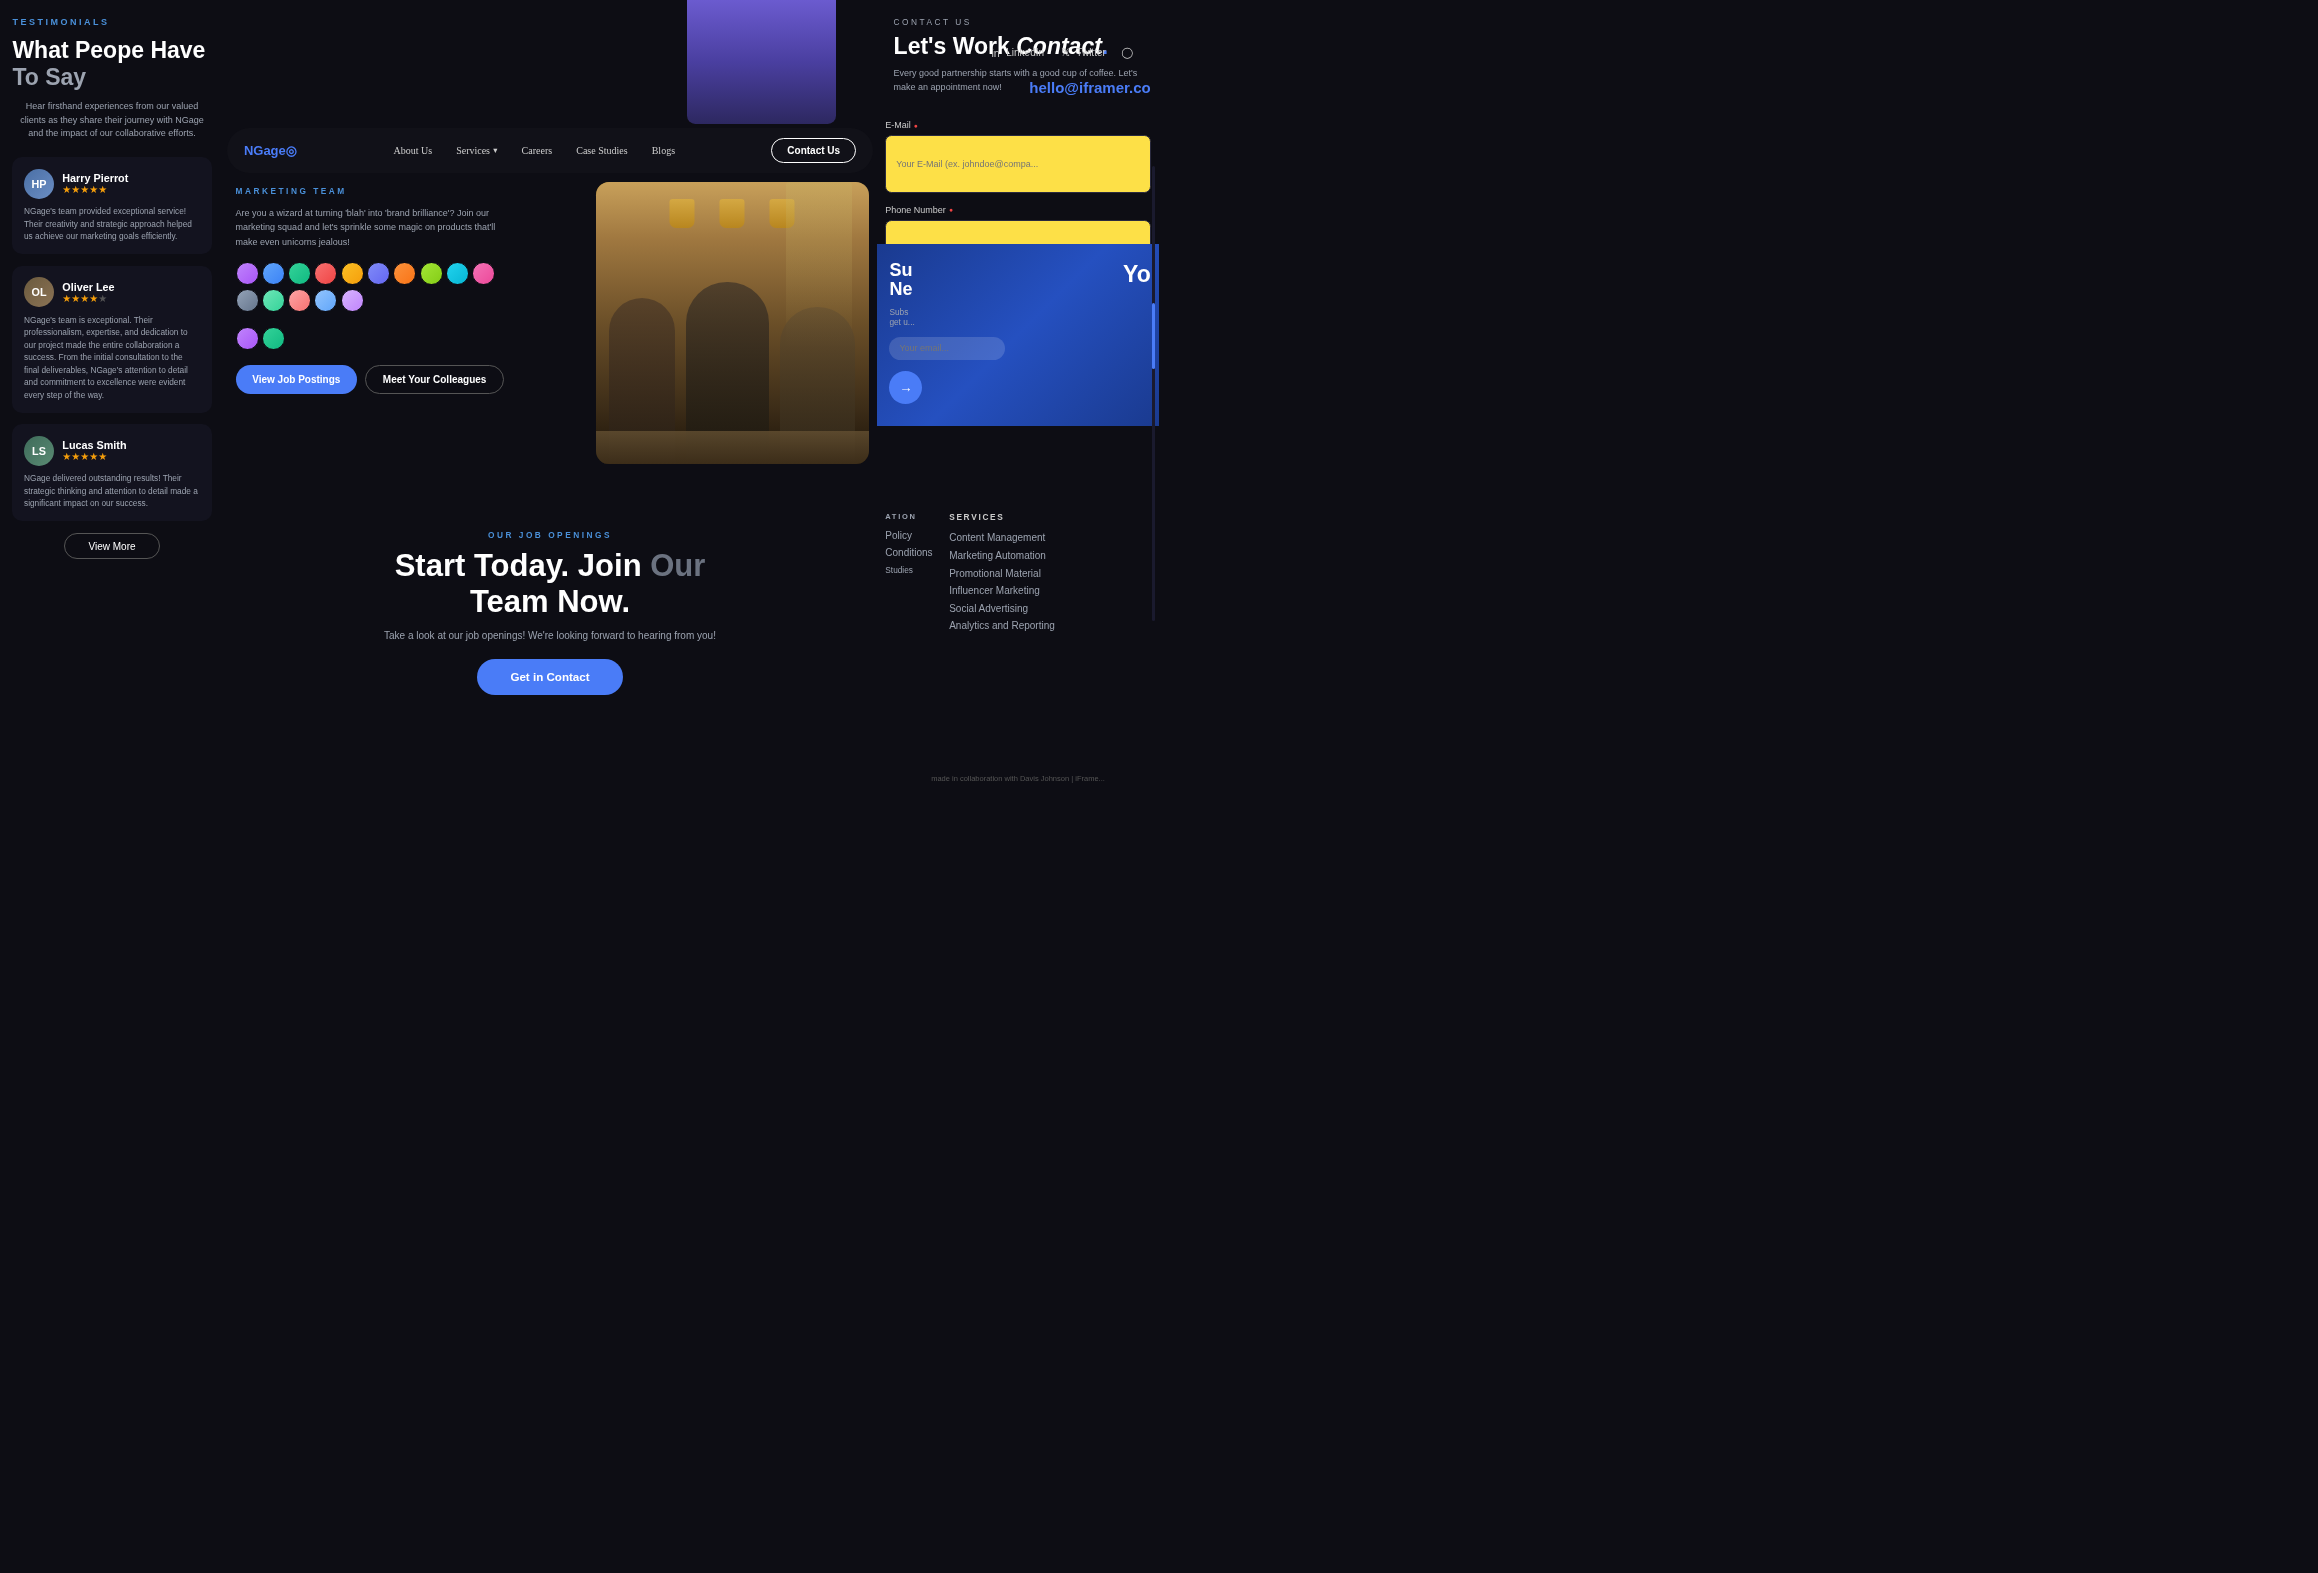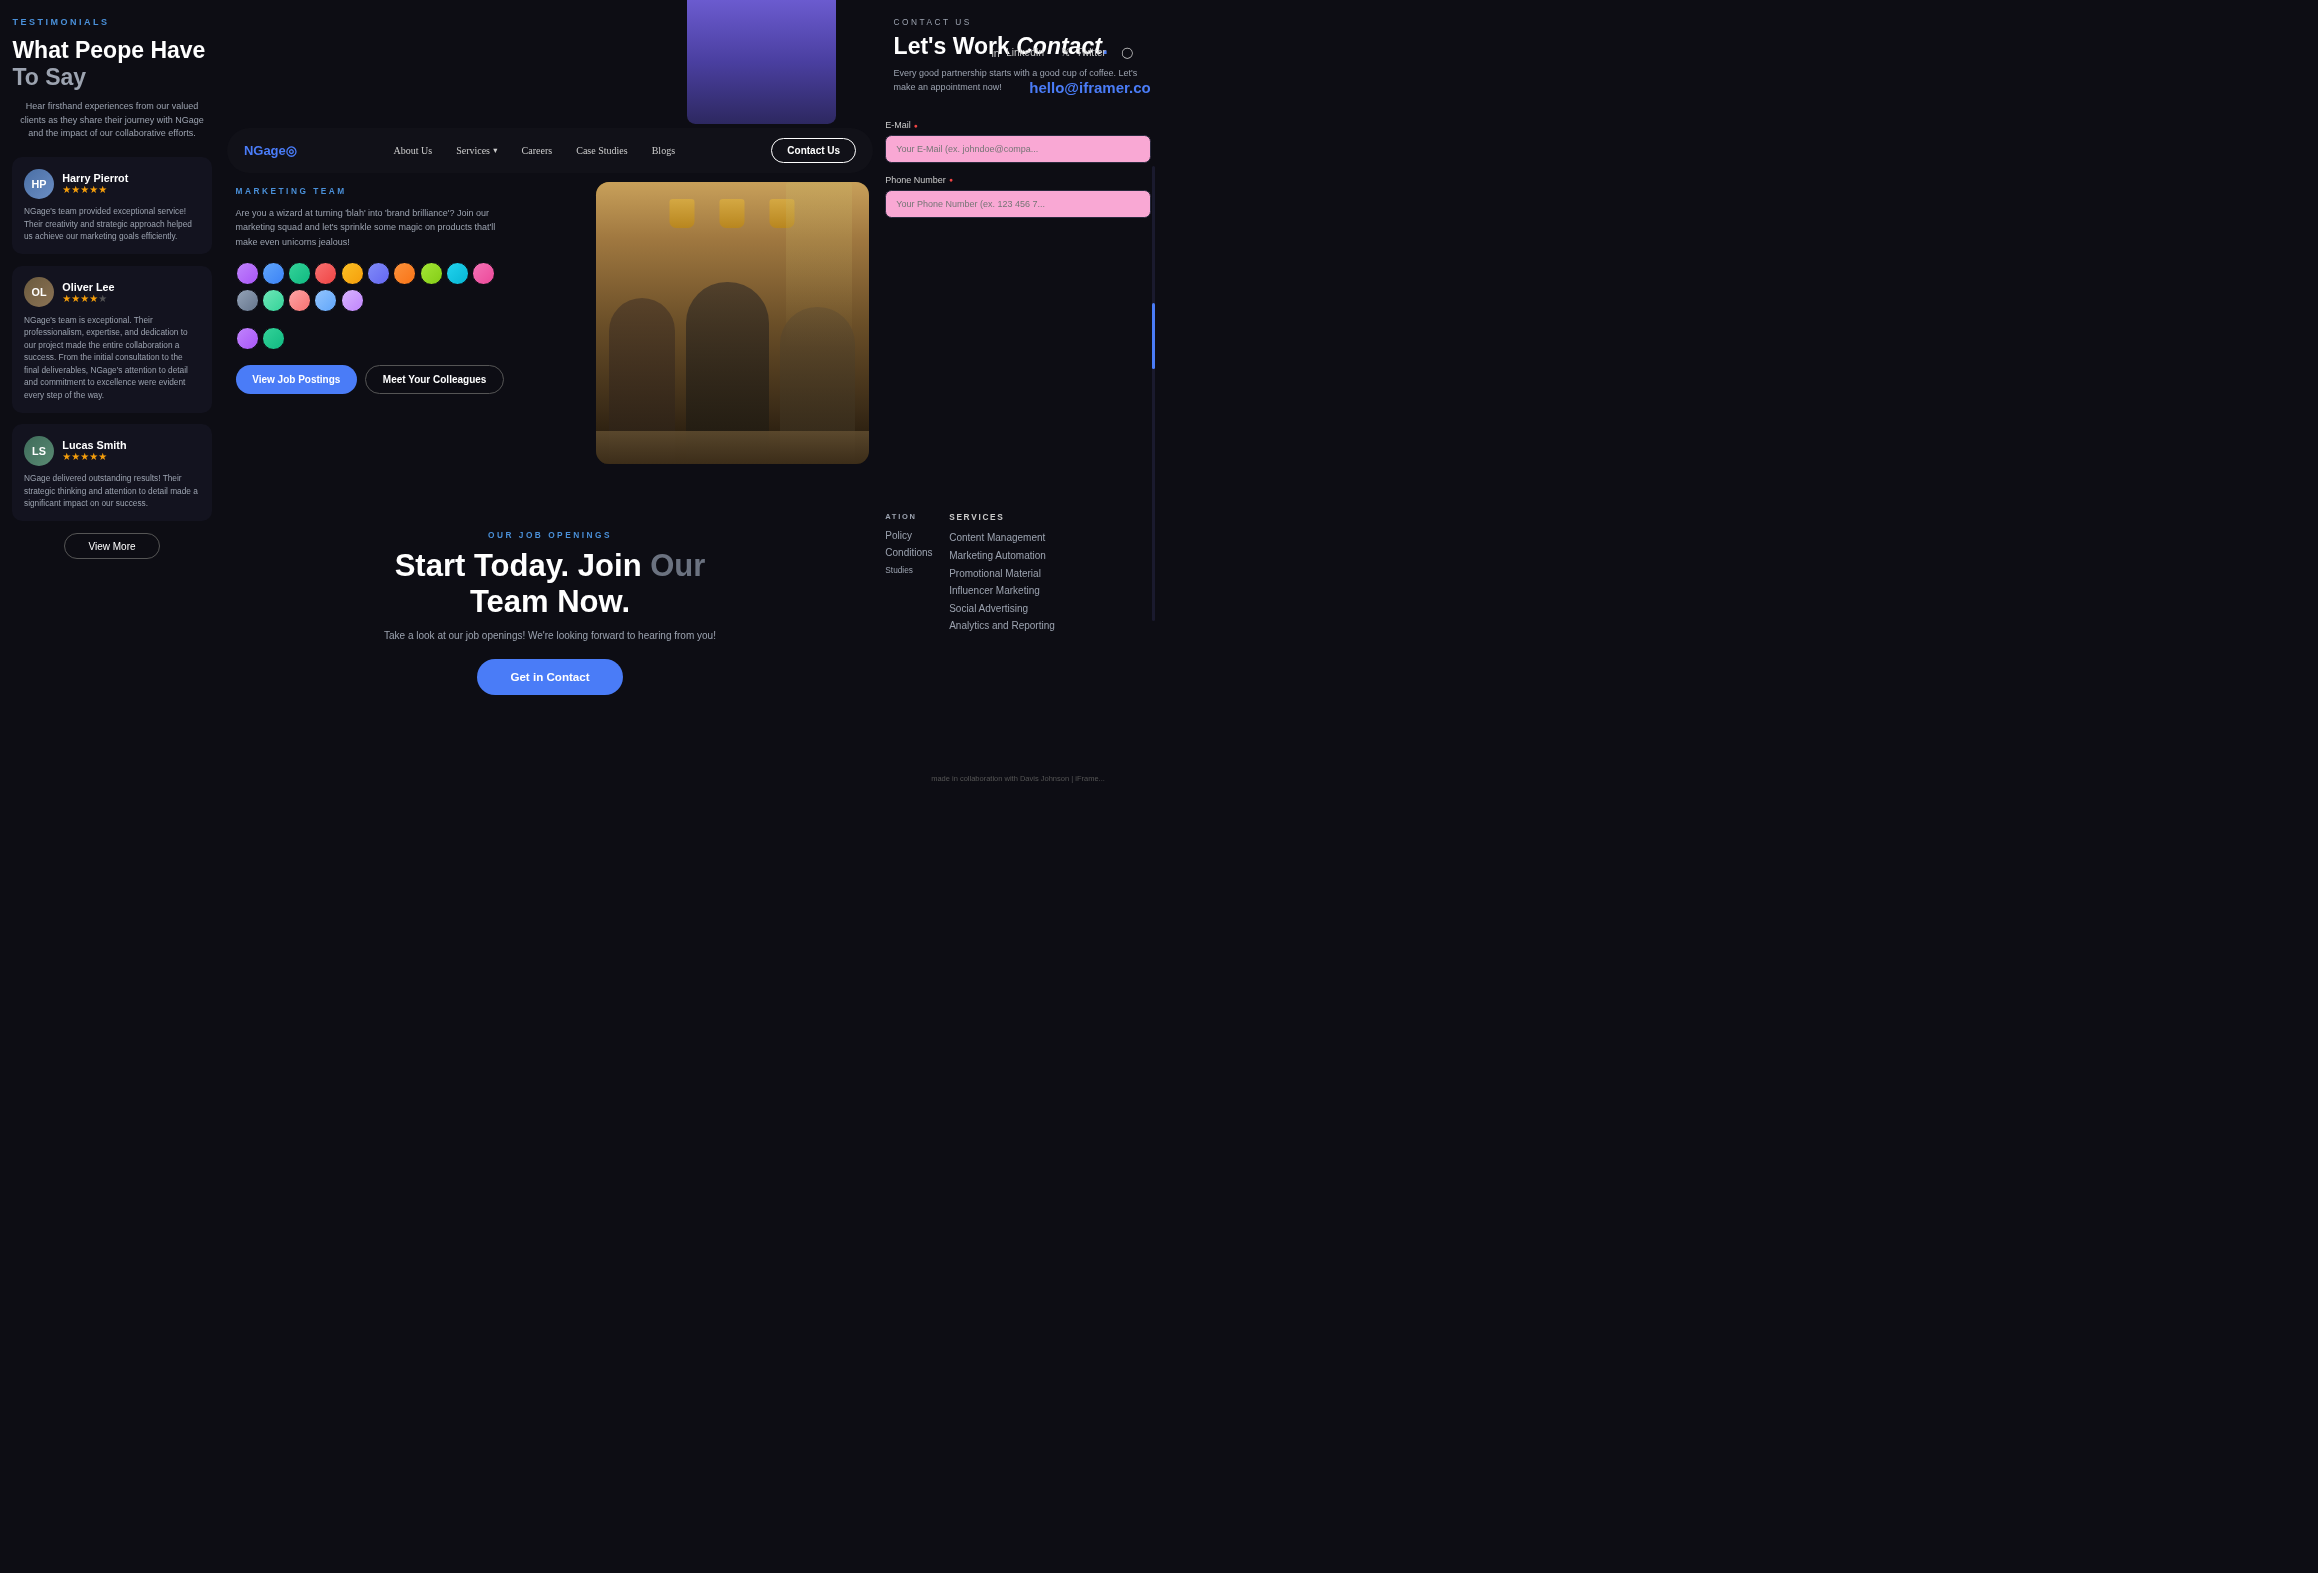--- a/index.html
+++ b/index.html
@@ -482,24 +482,24 @@
       gap: 3.3px;
     }
 
     .required-dot {
       color: #ef4444;
       font-size: 6.6px;
     }
 
     .form-input {
       width: 100%;
-      background: #f9a8d4;
+      background: #fde047;
       border: 0.8px solid #2a2a3e;
       color: #666;
-      padding: 8px 10px;
+      padding: 23px 10px;
       border-radius: 6.6px;
       font-size: 9px;
       margin-bottom: 11.6px;
     }
 
     
     .blue-banner {
       position: absolute;
       top: 244px;
       left: 0;
@@ -735,20 +735,32 @@
     </div>
     <input class="form-input" type="text" readonly="" placeholder="Your E-Mail (ex. johndoe@compa..." style="">
     
     <div class="form-label">
       <span>Phone Number</span>
       <span class="required-dot">●</span>
     </div>
     <input class="form-input" type="text" readonly="" placeholder="Your Phone Number (ex. 123 456 7..." style="">
   </div>
 
+  <div class="blue-banner">
+
+    <div style="padding:16.6px 12.4px;">
+      <div style="font-size:18px;font-weight:900;color:#fff;line-height:1.1;margin-bottom:6.6px;">Su<br>Ne</div>
+      <div style="font-size:8.3px;color:#9ca3b0;margin-bottom:10px;">Subs<br>get u...</div>
+      <div style="font-size:23px;font-weight:900;color:#fff;position:absolute;right:8.3px;top:16.6px;">Yo</div>
+      <input style="background: rgba(255, 255, 255, 0.15); border: none; border-radius: 16.6px; padding: 6.6px 10px; color: rgb(255, 255, 255); font-size: 9px; width: 116px; margin-bottom: 6.6px;" type="text" placeholder="Your email...">
+      <div style="width:33px;height:33px;background:#4a7cf7;border-radius:50%;display:flex;align-items:center;justify-content:center;cursor:pointer;margin-top:4.1px;">
+        <span style="color:#fff;font-size:13.2px;">→</span>
+      </div>
+    </div>
+  </div>
 
   <div style="position:absolute;bottom:149px;left:8.3px;right:8.3px;">
     <div style="display:flex;gap:16.6px;align-items:flex-start;">
       <div>
         <div style="font-size:7.5px;letter-spacing:1.7px;color:#9ca3b0;font-weight:700;margin-bottom:8.3px;">ATION</div>
         <div class="footer-link">Policy</div>
         <div class="footer-link">Conditions</div>
         <div class="footer-link cs-label">Studies</div>
       </div>
       <div>

